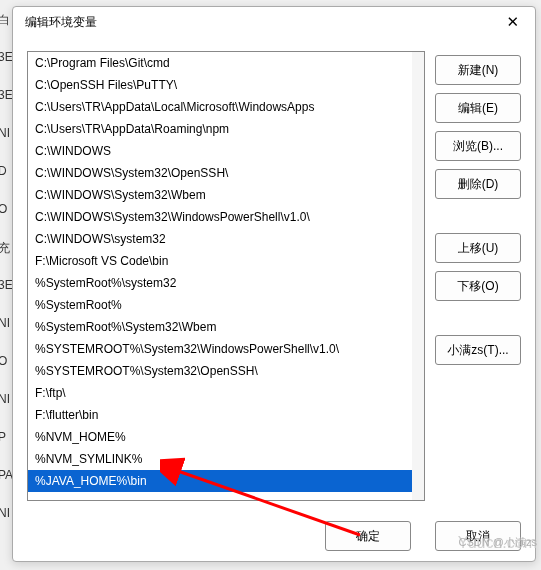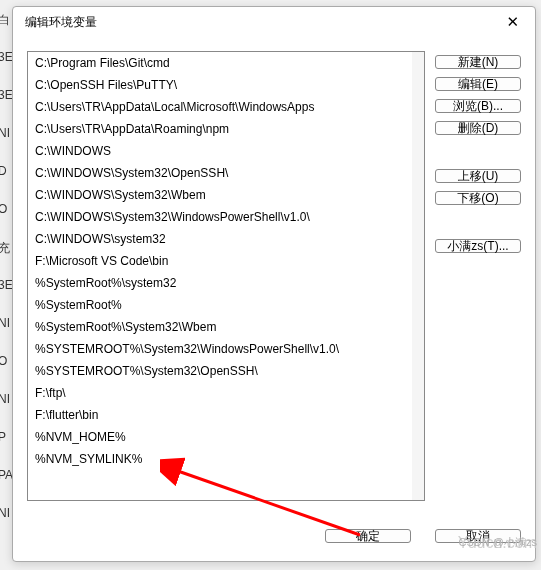--- a/index.html
+++ b/index.html
@@ -32,21 +32,21 @@
       height: 22px; line-height: 22px; padding: 0 7px;
       font-size: 12px; color: #000; white-space: nowrap; overflow: hidden;
       cursor: pointer;
     }
     .list-item.selected { background: #0a64d1; color: #fff; }
     .scrollbar { position: absolute; right: 0; top: 0; bottom: 0; width: 12px; background: #f5f5f5; }
     
     .buttons { width: 86px; display: flex; flex-direction: column; gap: 8px; padding-top: 4px; }
     .btn-group-gap { height: 18px; }
     .btn {
-      height: 14px; border: 1px solid #888; background: #fdfdfd; border-radius: 3px;
+      height: 30px; border: 1px solid #888; background: #fdfdfd; border-radius: 3px;
       font-size: 12px; color: #000; cursor: pointer;
       display: flex; align-items: center; justify-content: center;
     }
     
     .footer {
       height: 50px; display: flex; align-items: center; justify-content: flex-end;
       padding: 0 14px; gap: 24px;
     }
     .footer .btn { width: 86px; }
     
@@ -105,20 +105,21 @@
           <div class="list-item">F:\Microsoft VS Code\bin</div>
           <div class="list-item">%SystemRoot%\system32</div>
           <div class="list-item">%SystemRoot%</div>
           <div class="list-item">%SystemRoot%\System32\Wbem</div>
           <div class="list-item">%SYSTEMROOT%\System32\WindowsPowerShell\v1.0\</div>
           <div class="list-item">%SYSTEMROOT%\System32\OpenSSH\</div>
           <div class="list-item">F:\ftp\</div>
           <div class="list-item">F:\flutter\bin</div>
           <div class="list-item">%NVM_HOME%</div>
           <div class="list-item">%NVM_SYMLINK%</div>
+          <div class="list-item selected">%JAVA_HOME%\bin</div>
         </div>
       <div class="scrollbar"></div>
     </div>
 
     <div class="buttons">
       <div class="btn">新建(N)</div>
       <div class="btn">编辑(E)</div>
       <div class="btn">浏览(B)...</div>
       <div class="btn">删除(D)</div>
       <div class="btn-group-gap"></div>

